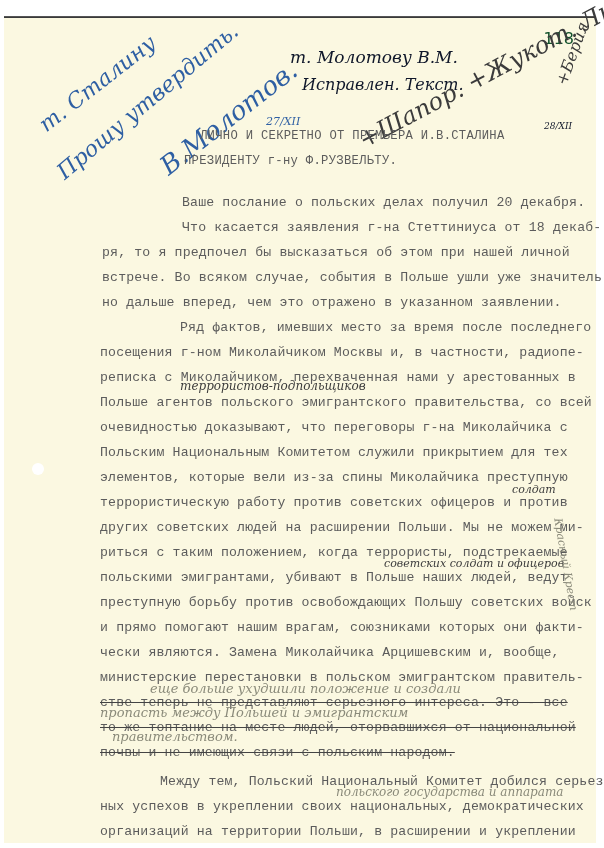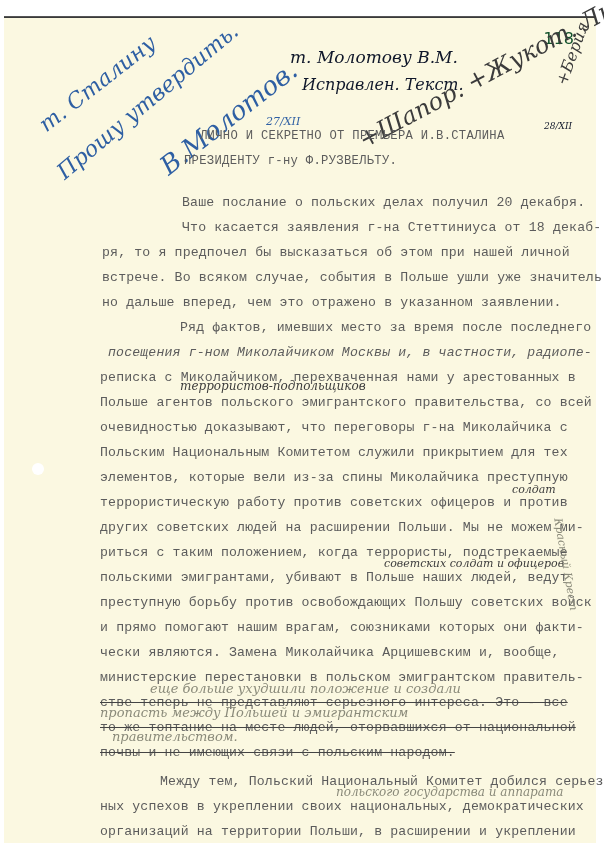--- a/index.html
+++ b/index.html
@@ -62,21 +62,21 @@
 
   <span class="typed title" style="left:196px;top:112px;">ЛИЧНО И СЕКРЕТНО ОТ ПРЕМЬЕРА И.В.СТАЛИНА</span>
   <span class="typed title" style="left:180px;top:137px;">ПРЕЗИДЕНТУ г-ну Ф.РУЗВЕЛЬТУ.</span>
 
   <span class="typed" style="left:178px;top:178px;">Ваше послание о польских делах получил 20 декабря.</span>
   <span class="typed" style="left:178px;top:203px;">Что касается заявления г-на Стеттиниуса от 18 декаб-</span>
   <span class="typed" style="left:98px;top:228px;">ря, то я предпочел бы высказаться об этом при нашей личной</span>
   <span class="typed" style="left:98px;top:253px;">встрече. Во всяком случае, события в Польше ушли уже значитель-</span>
   <span class="typed" style="left:98px;top:278px;">но дальше вперед, чем это отражено в указанном заявлении.</span>
   <span class="typed" style="left:176px;top:303px;">Ряд фактов, имевших место за время после последнего</span>
-  <span class="typed" style="left:104px;top:328px;font-style:italic;">посещения г-ном Миколайчиком Москвы и, в частности, радиопе-</span>
+  <span class="typed" style="left:96px;top:328px;">посещения г-ном Миколайчиком Москвы и, в частности, радиопе-</span>
   <span class="typed" style="left:96px;top:353px;">реписка с Миколайчиком, перехваченная нами у арестованных в</span>
   <span class="hand dark" style="left:176px;top:362px;font-size:12px;">террористов-подпольщиков</span>
   <span class="typed" style="left:96px;top:378px;">Польше агентов польского эмигрантского правительства, со всей</span>
   <span class="typed" style="left:96px;top:403px;">очевидностью доказывают, что переговоры г-на Миколайчика с</span>
   <span class="typed" style="left:96px;top:428px;">Польским Национальным Комитетом служили прикрытием для тех</span>
   <span class="typed" style="left:96px;top:453px;">элементов, которые вели из-за спины Миколайчика преступную</span>
   <span class="hand dark" style="left:508px;top:466px;font-size:11px;">солдат</span>
   <span class="typed" style="left:96px;top:478px;">террористическую работу против советских офицеров и против</span>
   <span class="typed" style="left:96px;top:503px;">других советских людей на расширении Польши. Мы не можем ми-</span>
   <span class="typed" style="left:96px;top:528px;">риться с таким положением, когда террористы, подстрекаемые</span>

